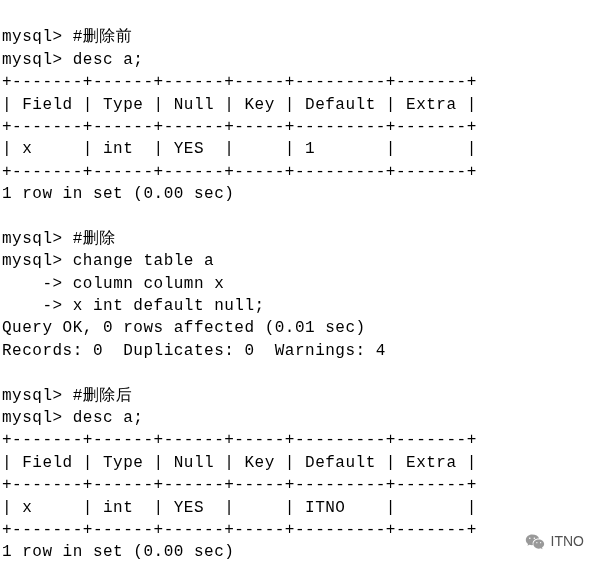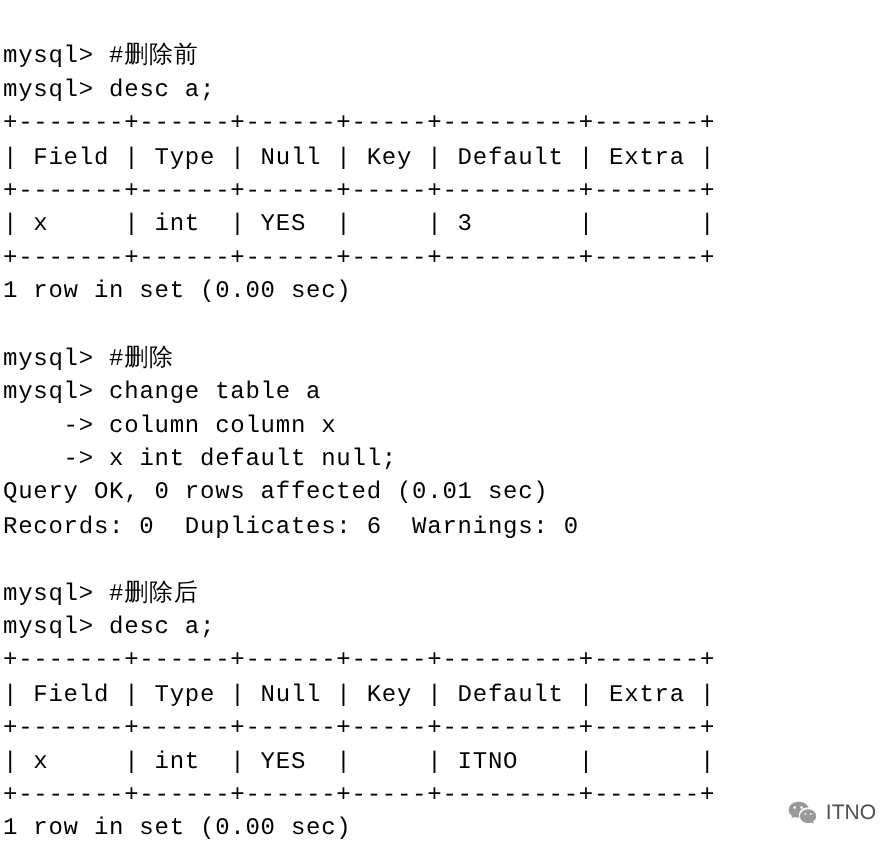--- a/index.html
+++ b/index.html
@@ -44,30 +44,30 @@
   </style>
 </head>
 <body>
 
 <div class="terminal">
 <span>mysql&gt;</span> <span>#删除前</span>
 <span>mysql&gt;</span> <span>desc a;</span>
 <span>+-------+------+------+-----+---------+-------+</span>
 <span>| Field | Type | Null | Key | Default | Extra |</span>
 <span>+-------+------+------+-----+---------+-------+</span>
-<span>| x     | int  | YES  |     | 3       |       |</span>
+<span>| x     | int  | YES  |     | 1       |       |</span>
 <span>+-------+------+------+-----+---------+-------+</span>
 <span>1 row in set (0.00 sec)</span>
 
 <span>mysql&gt;</span> <span>#删除</span>
 <span>mysql&gt;</span> <span>change table a</span>
 <span>    -&gt;</span> <span>column column x</span>
 <span>    -&gt;</span> <span>x int default null;</span>
 <span>Query OK, 0 rows affected (0.01 sec)</span>
-<span>Records: 0  Duplicates: 6  Warnings: 0</span>
+<span>Records: 0  Duplicates: 0  Warnings: 4</span>
 
 <span>mysql&gt;</span> <span>#删除后</span>
 <span>mysql&gt;</span> <span>desc a;</span>
 <span>+-------+------+------+-----+---------+-------+</span>
 <span>| Field | Type | Null | Key | Default | Extra |</span>
 <span>+-------+------+------+-----+---------+-------+</span>
 <span>| x     | int  | YES  |     | ITNO    |       |</span>
 <span>+-------+------+------+-----+---------+-------+</span>
 <span>1 row in set (0.00 sec)</span>
 </div>

